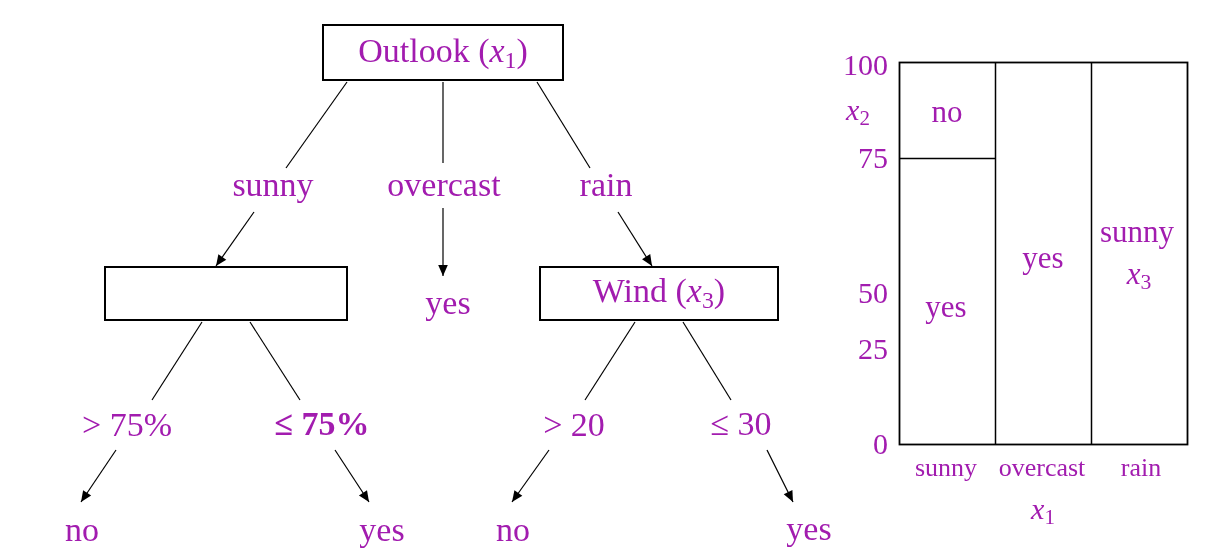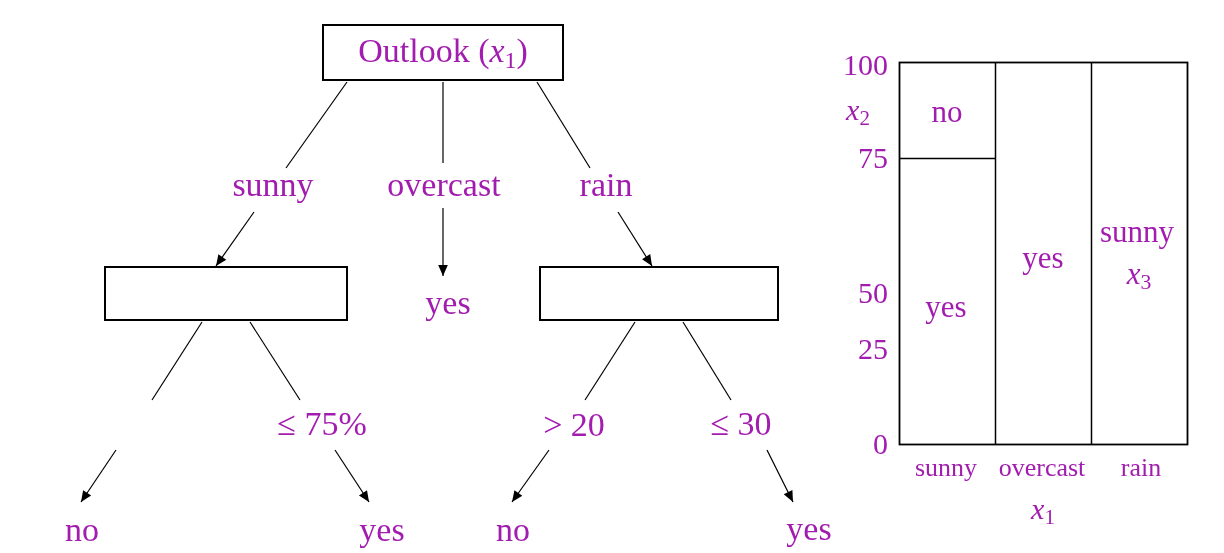--- a/index.html
+++ b/index.html
@@ -62,24 +62,26 @@
     <line x1="899.5" y1="158.5" x2="995.5" y2="158.5" stroke="#000" stroke-width="1.5"></line>
   </svg>
 
   <div class="lbl t34" style="left:443px; top:53px;"><span>Outlook (</span><span class="mi">x</span><span class="msub">1</span><span>)</span></div>
 
   <div class="lbl t34" style="left:273px; top:185px;">sunny</div>
   <div class="lbl t34" style="left:444px; top:185px;">overcast</div>
   <div class="lbl t34" style="left:606px; top:185px;">rain</div>
 
 
+  <div class="lbl t34" style="left:659px; top:293px;"><span>Wind (</span><span class="mi">x</span><span class="msub">3</span><span>)</span></div>
 
   <div class="lbl t34" style="left:448px; top:303px;">yes</div>
 
-  <div class="lbl t34" style="left:322px; top:424px;">≤ 75%</div>
+  <div class="lbl t34" style="left:127px; top:425px;">&gt; 75%</div>
+  <div class="lbl t34" style="left:322px; top:424px;font-weight:bold;">≤ 75%</div>
   <div class="lbl t34" style="left:574px; top:425px;font-family:Liberation Serif, serif;">&gt; 20</div>
   <div class="lbl t34" style="left:741px; top:424px;">≤ 30</div>
 
   <div class="lbl t34" style="left:82px;  top:530px;">no</div>
   <div class="lbl t34" style="left:382px; top:530px;">yes</div>
   <div class="lbl t34" style="left:513px; top:530px;">no</div>
   <div class="lbl t34" style="left:809px; top:529px;">yes</div>
 
   <div class="lbl r t30" style="left:888px; top:65px;">100</div>
   <div class="lbl r t30" style="left:888px; top:158px;">75</div>

